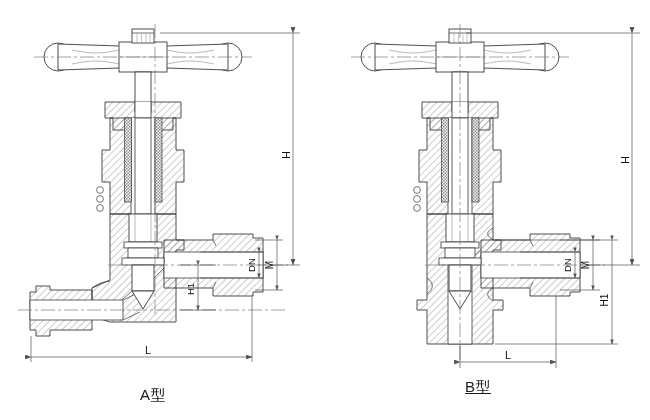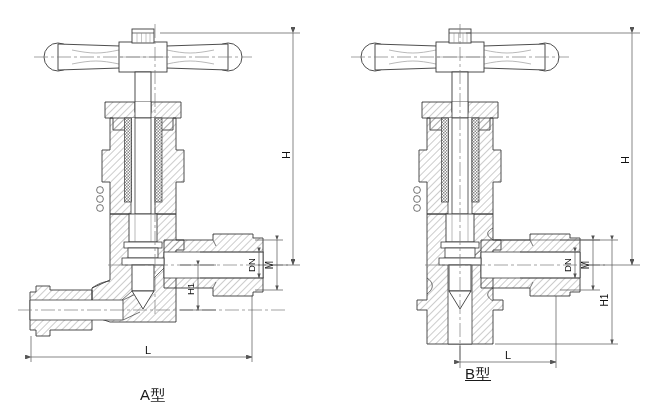--- a/index.html
+++ b/index.html
@@ -2,21 +2,21 @@
 <html><head>
 <meta charset="utf-8">
 <style>
   html,body{margin:0;padding:0;background:#ffffff;}
   body{width:650px;height:420px;overflow:hidden;
        font-family:"Liberation Sans","DejaVu Sans",sans-serif;}
   #sheet{position:relative;width:650px;height:420px;background:#fff;}
   svg{display:block;}
   .cap{position:absolute;font-size:15px;color:#1a1a1a;letter-spacing:.5px;}
   .cap.a{left:140px;top:386px;text-align:center;}
-  .cap.b{left:465px;top:365px;text-decoration:underline;}
+  .cap.b{left:465px;top:378px;text-decoration:underline;}
   text{font-family:"Liberation Sans","DejaVu Sans",sans-serif;fill:#111;}
 </style>
 </head>
 <body>
 
 <div id="sheet">
 
 <svg width="650" height="420" viewBox="0 0 650 420">
   <defs>
     <pattern id="hatchR" width="5" height="5" patternUnits="userSpaceOnUse" patternTransform="rotate(45)">

